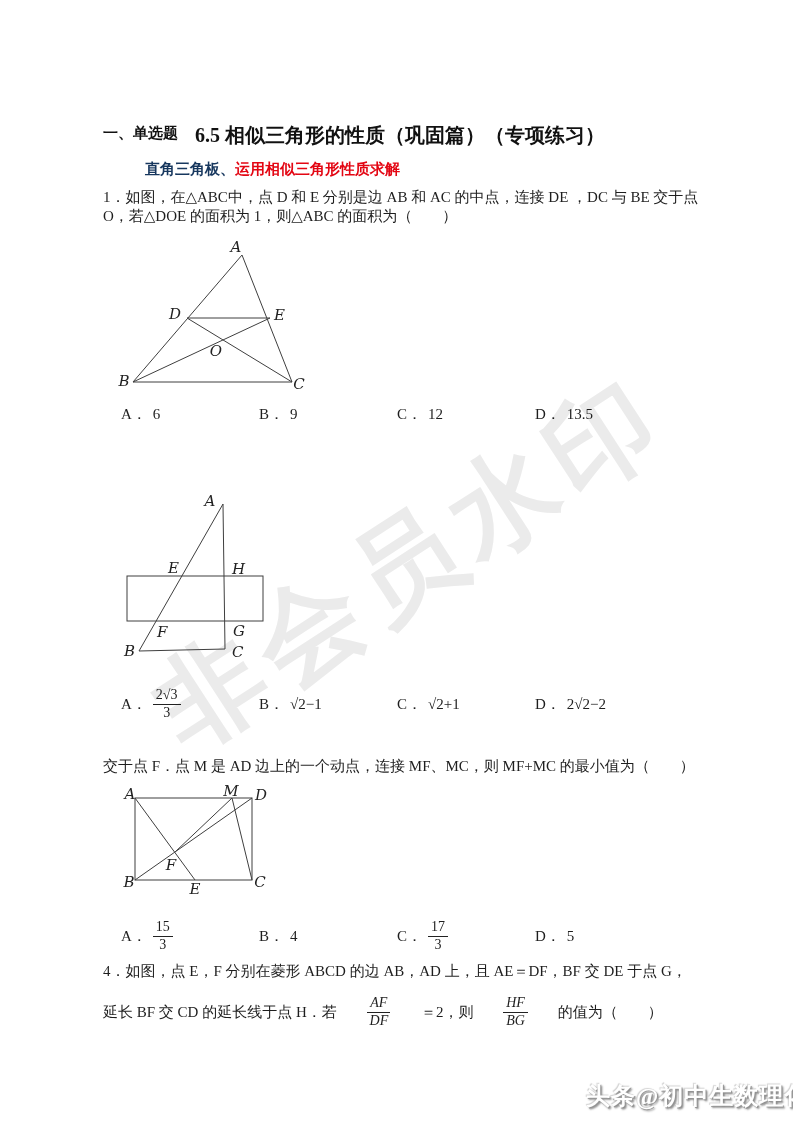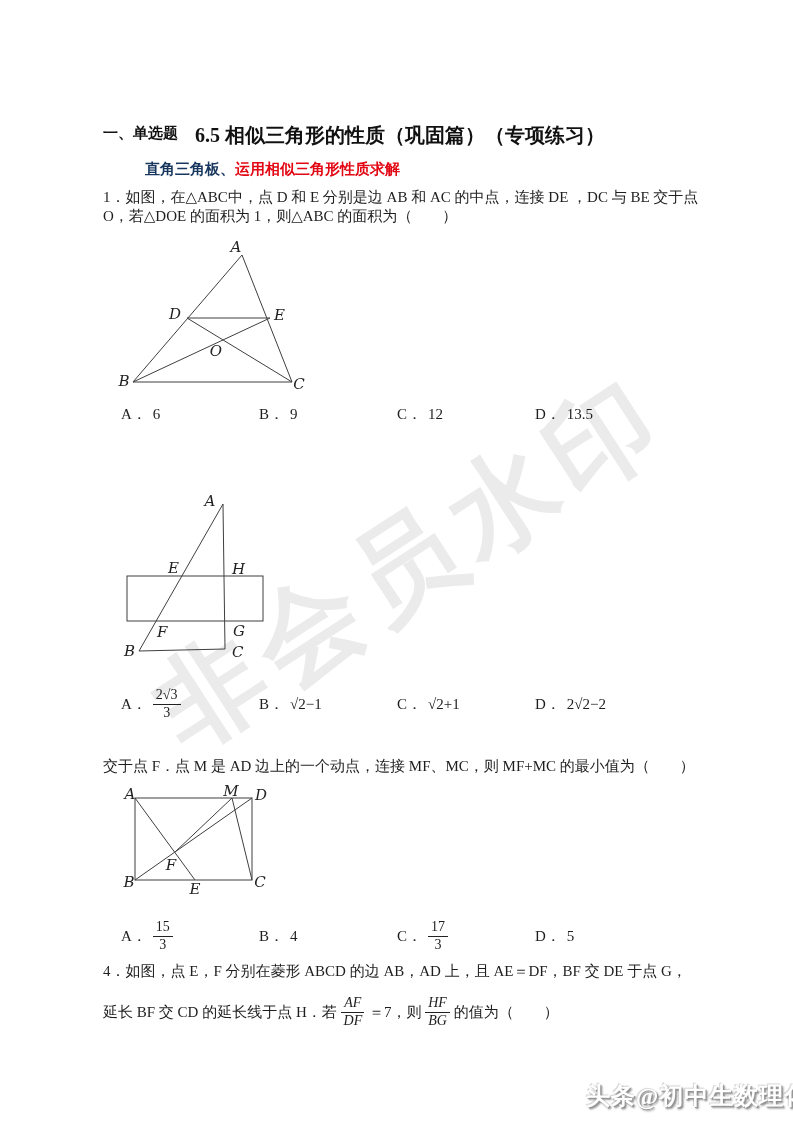--- a/index.html
+++ b/index.html
@@ -28,21 +28,21 @@
   .kp-label{color:#17375e;}
   .kp-title{color:#e30613;text-align:right;}
   .qline{left:103px;width:636px;font-size:15px;line-height:21px;color:#1e1e1e;}
   .opt-row{left:121px;width:640px;}
   .opt{position:absolute;top:0;height:100%;display:flex;align-items:center;font-size:15px;}
   .opt-label{margin-right:6px;}
   .frac{display:inline-flex;flex-direction:column;align-items:center;line-height:1.2;font-size:14px;}
   .frac .num{padding:0 3px;border-bottom:1px solid #222;}
   .frac .den{padding:0 3px;}
   .frac.var{font-style:italic;}
-  .q4l2{display:flex;align-items:center;height:48px;}
+  .q4l2{display:flex;align-items:center;height:48px;gap:26px;}
   .q4l2 .seg{white-space:pre;}
   svg.fig{position:absolute;overflow:visible;}
   svg.fig path, svg.fig line, svg.fig rect{stroke:#3f3f3f;stroke-width:1;fill:none;}
   svg.fig text{
     font-family:"DejaVu Serif","Liberation Serif",serif;
     font-style:italic;font-size:15px;fill:#222;stroke:none;
   }
   .footer-wm{
     left:586px;top:1080px;font-size:24px;font-weight:bold;
     color:#ffffff;letter-spacing:1px;white-space:nowrap;
@@ -180,21 +180,21 @@
         </div>
     </div>
 
     <div class="abs qline" style="top:961px">4．如图，点 E，F 分别在菱形 ABCD 的边 AB，AD 上，且 AE＝DF，BF 交 DE 于点 G，</div>
     <div class="abs qline q4l2" style="top:988px">
       <span class="seg">延长 BF 交 CD 的延长线于点 H．若 </span>
       <span class="frac var">
           <span class="num">AF</span>
           <span class="den">DF</span>
         </span>
-      <span class="seg"> ＝7，则 </span>
+      <span class="seg"> ＝2，则 </span>
       <span class="frac var">
           <span class="num">HF</span>
           <span class="den">BG</span>
         </span>
       <span class="seg"> 的值为（　　）</span>
     </div>
 
     <div class="abs footer-wm">头条@初中生数理化</div>
 
   </div>

